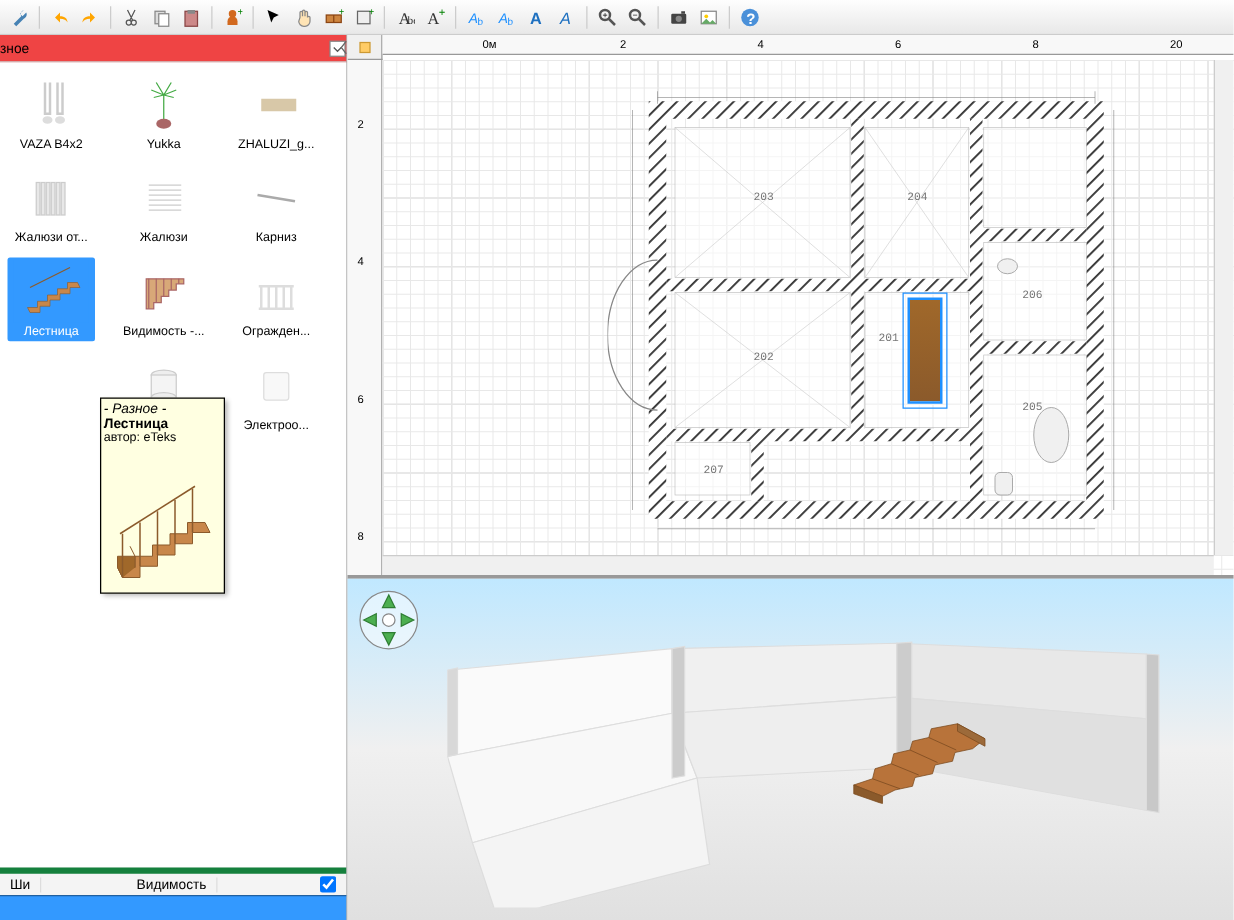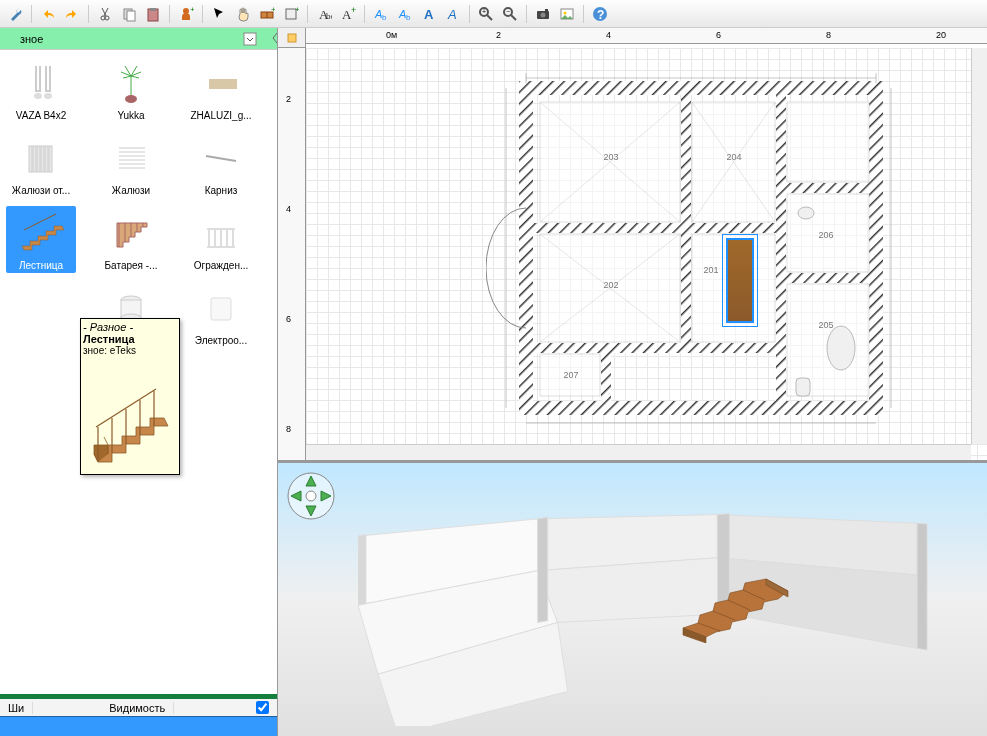--- a/index.html
+++ b/index.html
@@ -4,21 +4,21 @@
 <style>
 * { box-sizing: border-box; margin: 0; padding: 0; }
 body { font-family: Tahoma, Arial, sans-serif; font-size: 11px; background: #fff; overflow: hidden; width: 987px; height: 736px; }
 
 .toolbar { height: 28px; background: linear-gradient(#fefefe, #e8e8e8); border-bottom: 1px solid #ccc; display: flex; align-items: center; padding: 0 4px; gap: 2px; }
 .toolbar .btn { width: 22px; height: 22px; display: flex; align-items: center; justify-content: center; border: 1px solid transparent; border-radius: 2px; cursor: pointer; }
 .toolbar .sep { width: 1px; height: 18px; background: #ccc; margin: 0 3px; }
 
 .main { display: flex; height: 708px; }
 .left-panel { width: 278px; display: flex; flex-direction: column; border-right: 1px solid #999; position: relative; }
-.category-bar { height: 22px; background: #86efac; border-bottom: 1px solid #ccc; display: flex; align-items: center; padding: 0 20px; font-size: 11px; }
+.category-bar { height: 22px; background: #ef4444; border-bottom: 1px solid #ccc; display: flex; align-items: center; padding: 0 0; font-size: 11px; }
 .category-bar .expand-icon { width: 14px; height: 14px; margin-left: auto; cursor: pointer; }
 
 .furniture-list { flex: 1; overflow-y: auto; background: #fff; padding: 6px; display: flex; flex-wrap: wrap; align-content: flex-start; gap: 8px 20px; }
 .furniture-item { width: 70px; display: flex; flex-direction: column; align-items: center; text-align: center; cursor: pointer; padding: 2px; }
 .furniture-item.selected { background: #3399ff; color: #fff; border-radius: 2px; }
 .furniture-item .thumb { width: 60px; height: 50px; background: #fff; display: flex; align-items: center; justify-content: center; margin-bottom: 2px; }
 .furniture-item.selected .thumb { background: #3399ff; }
 .furniture-item .label { font-size: 10px; white-space: nowrap; overflow: hidden; text-overflow: ellipsis; width: 100%; }
 
 .tooltip { position: absolute; left: 80px; top: 290px; background: #ffffe1; border: 1px solid #000; padding: 2px; width: 100px; z-index: 100; font-size: 11px; box-shadow: 2px 2px 4px rgba(0,0,0,0.3); }
@@ -37,21 +37,21 @@
 
 .plan-view { height: 435px; position: relative; background: #fff; overflow: hidden; border-bottom: 3px solid #999; }
 .ruler-corner { position: absolute; left: 0; top: 0; width: 28px; height: 20px; background: #f0f0f0; border-right: 1px solid #999; border-bottom: 1px solid #999; display: flex; align-items: center; justify-content: center; }
 .ruler-h { position: absolute; left: 28px; top: 0; right: 0; height: 16px; background: #f8f8f8; border-bottom: 1px solid #999; }
 .ruler-h .tick { position: absolute; top: 2px; font-size: 9px; }
 .ruler-v { position: absolute; left: 0; top: 20px; width: 28px; bottom: 0; background: #f8f8f8; border-right: 1px solid #999; }
 .ruler-v .tick { position: absolute; left: 8px; font-size: 9px; }
 .plan-canvas { position: absolute; left: 28px; top: 20px; right: 0; bottom: 0; background: #fff; }
 .grid { position: absolute; inset: 0; background-image: linear-gradient(#e8e8e8 1px, transparent 1px), linear-gradient(90deg, #e8e8e8 1px, transparent 1px), linear-gradient(#d0d0d0 1px, transparent 1px), linear-gradient(90deg, #d0d0d0 1px, transparent 1px); background-size: 11px 11px, 11px 11px, 55px 55px, 55px 55px; }
 
-.floorplan { position: absolute; left: 180px; top: 20px; width: 420px; height: 370px; }
+.floorplan { position: absolute; left: 180px; top: 20px; width: 420px; height: 370px; font-family: Liberation Mono, monospace; }
 .staircase { position: absolute; left: 420px; top: 190px; width: 28px; height: 85px; background: linear-gradient(#a0682a, #8b5a2b); border: 2px solid #1e90ff; outline: 1px solid #1e90ff; outline-offset: 3px; }
 
 .view-3d { flex: 1; position: relative; background: linear-gradient(#c0e8ff, #f0f0f0 50%, #e0e0e0); overflow: hidden; }
 .nav-compass { position: absolute; left: 8px; top: 8px; width: 50px; height: 50px; }
 .walls-3d { position: absolute; left: 80px; top: 30px; right: 10px; bottom: 10px; }
 .staircase-3d { position: absolute; left: 400px; top: 110px; width: 120px; height: 70px; }
 
 .scrollbar-v { position: absolute; right: 0; top: 20px; width: 16px; bottom: 16px; background: #f0f0f0; border-left: 1px solid #ccc; }
 .scrollbar-h { position: absolute; bottom: 0; left: 28px; right: 16px; height: 16px; background: #f0f0f0; border-top: 1px solid #ccc; }
 
@@ -302,21 +302,21 @@
               </g>
               <g stroke="#a66">
                 <line x1="8" y1="12" x2="8" y2="36"></line>
                 <line x1="14" y1="12" x2="14" y2="31"></line>
                 <line x1="20" y1="12" x2="20" y2="26"></line>
                 <line x1="26" y1="12" x2="26" y2="21"></line>
                 <line x1="32" y1="12" x2="32" y2="16"></line>
               </g>
             </svg>
           </div>
-        <div class="label">Батарея -...</div>
+        <div class="label">Видимость -...</div>
       </div>
       <div class="furniture-item">
         <div class="thumb">
             <svg width="40" height="45">
               <g stroke="#ddd" stroke-width="2">
                 <line x1="8" y1="18" x2="8" y2="36"></line>
                 <line x1="14" y1="18" x2="14" y2="36"></line>
                 <line x1="20" y1="18" x2="20" y2="36"></line>
                 <line x1="26" y1="18" x2="26" y2="36"></line>
                 <line x1="32" y1="18" x2="32" y2="36"></line>
@@ -344,21 +344,21 @@
               <rect x="10" y="12" width="20" height="22" rx="2" fill="#f8f8f8" stroke="#ddd"></rect>
             </svg>
           </div>
         <div class="label">Электроо...</div>
       </div>
     </div>
 
     <div class="tooltip">
       <div class="t-category">- Разное -</div>
       <div class="t-name">Лестница</div>
-      <div class="t-author">зное: eTeks</div>
+      <div class="t-author">автор: eTeks</div>
       <div class="t-thumb">
         <svg width="85" height="100" viewBox="0 0 85 100">
           <g fill="#c8874a" stroke="#8b5a2b" stroke-width="0.8">
             <path d="M10 95h14v-9h14v-9h14v-9h14v-9h14l-4-8h-14v9h-14v9h-14v9h-14v9h-14z"></path>
             <path d="M10 95l-4-8v-9l14 0v9m0-9l-4-8" fill="#a0682a"></path>
           </g>
           <g stroke="#8b5a2b" stroke-width="1.2" fill="none">
             <line x1="10" y1="60" x2="10" y2="95"></line>
             <line x1="24" y1="51" x2="24" y2="86"></line>
             <line x1="38" y1="42" x2="38" y2="77"></line>

